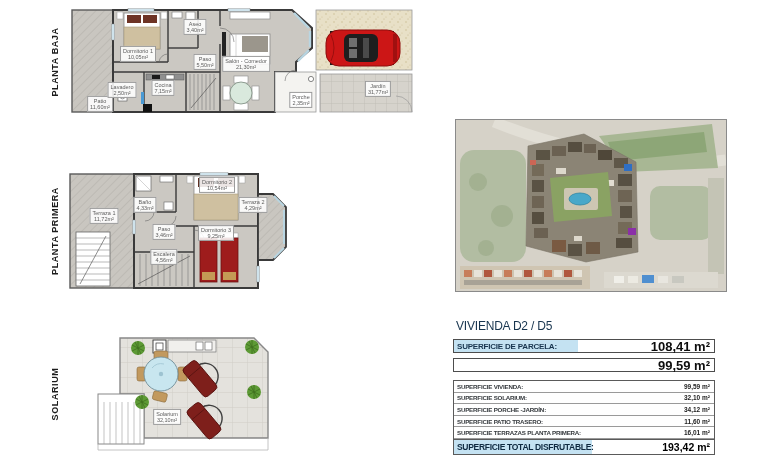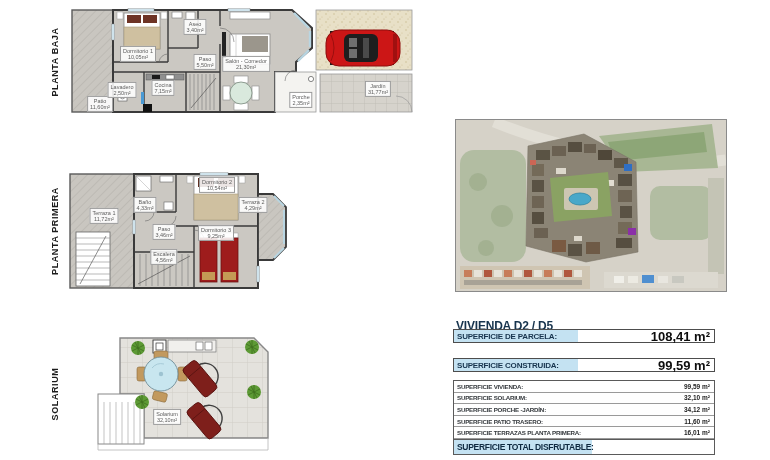--- a/index.html
+++ b/index.html
@@ -10,21 +10,21 @@
 
   .plan-title { position:absolute; width:110px; height:14px; text-align:center;
     font-size:9px; font-weight:bold; color:#1c1c1c; letter-spacing:.6px;
     transform:rotate(-90deg); }
 
   .rlabel { position:absolute; transform:translate(-50%,-50%); z-index:6;
     background:rgba(255,255,255,.88); border:.5px solid #9a9a9a; color:#5d5d5d;
     font-size:5.5px; line-height:1.2; text-align:center; padding:.5px 2px; white-space:nowrap; }
   .rlabel span { display:block; }
 
-  .sum-title { position:absolute; left:456px; top:319px; font-size:12px; font-weight:bold;
+  .sum-title { position:absolute; left:456px; top:319px; font-size:12px; font-weight:normal;
     color:#17344e; letter-spacing:-.2px;text-align:right; }
 
   .hl-row { position:absolute; left:453px; width:262px; height:14px; border:1px solid #4d4d4d;
     background:#fff; display:flex; align-items:stretch; }
   .hl-row .lbl { background:#c4e2f2; width:124px; display:flex; align-items:center;
     padding-left:3px; font-weight:bold; font-size:8px; color:#17344e; letter-spacing:-.2px; white-space:nowrap; }
   .hl-row .val { flex:1; display:flex; align-items:center; justify-content:flex-end;
     padding-right:4px; font-weight:bold; font-size:13px; color:#0d0d0d; }
 
   .detail-box { position:absolute; left:453px; top:380px; width:262px; border:1px solid #5a5a5a; background:#fff; }
@@ -492,26 +492,25 @@
         <ellipse cx="124" cy="79" rx="11" ry="6" fill="#49a8c9" stroke="#2f86a5" stroke-width=".8"></ellipse>
         <rect x="168" y="44" width="8" height="7" fill="#2f6fc4"></rect>
         <rect x="172" y="108" width="8" height="7" fill="#8b2fa8"></rect>
         <rect x="74" y="40" width="6" height="5" fill="#cc6655"></rect>
       </g>
     </svg>
   </div>
 
   <div class="sum-title">VIVIENDA D2 / D5</div>
 
-  <div class="hl-row" style="top:329px;justify-content:space-between;">
+  <div class="hl-row" style="top:339px;justify-content:space-between;">
     <div class="lbl">SUPERFICIE DE PARCELA:</div>
     <div class="val">108,41 m²</div>
   </div>
   <div class="hl-row" style="top:358px;">
-    <div class="lbl">SUPERFICIE CONSTRUIDA:</div>
     <div class="val">99,59 m²</div>
   </div>
 
   <div class="detail-box">
     <div class="d-row">
       <div class="lbl">SUPERFICIE VIVIENDA:</div>
       <div class="val">99,59 m²</div>
     </div>
     <div class="d-row">
       <div class="lbl">SUPERFICIE SOLARIUM:</div>
@@ -524,16 +523,17 @@
     <div class="d-row">
       <div class="lbl">SUPERFICIE PATIO TRASERO:</div>
       <div class="val">11,60 m²</div>
     </div>
     <div class="d-row">
       <div class="lbl">SUPERFICIE TERRAZAS PLANTA PRIMERA:</div>
       <div class="val">16,01 m²</div>
     </div>
     <div class="total-row">
       <div class="lbl">SUPERFICIE TOTAL DISFRUTABLE:</div>
+      <div class="val">193,42 m²</div>
     </div>
   </div>
 
 </div>
 
 </body></html>

